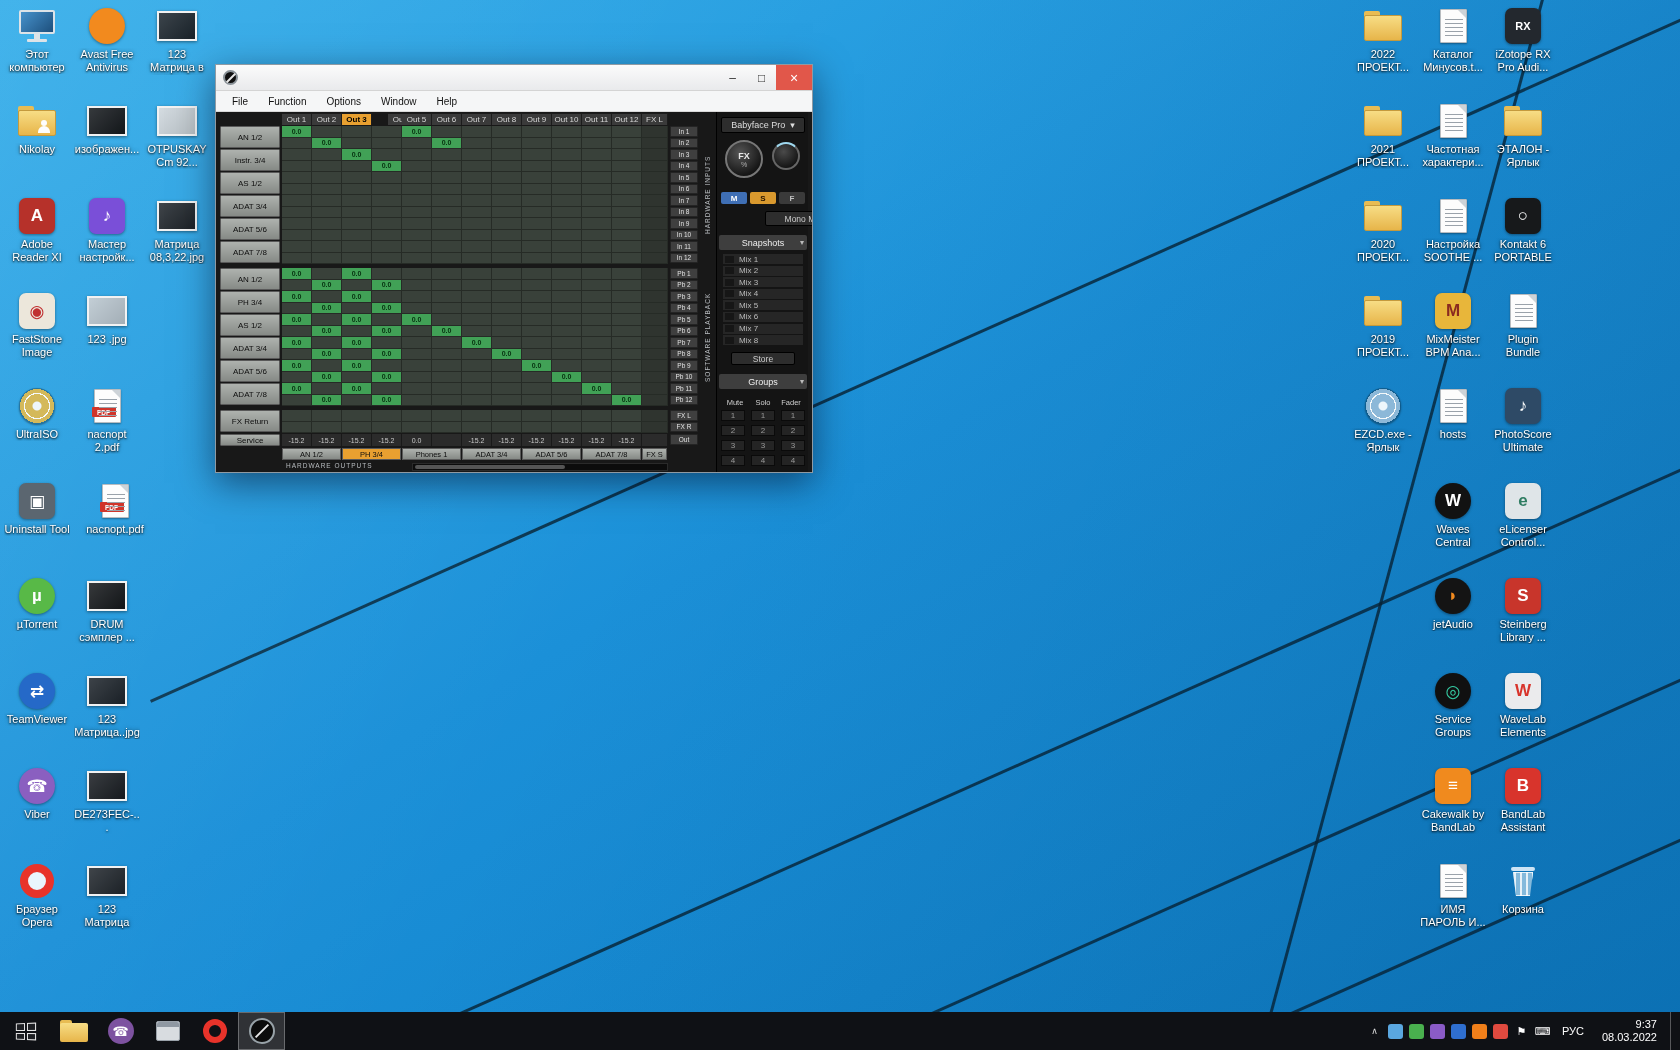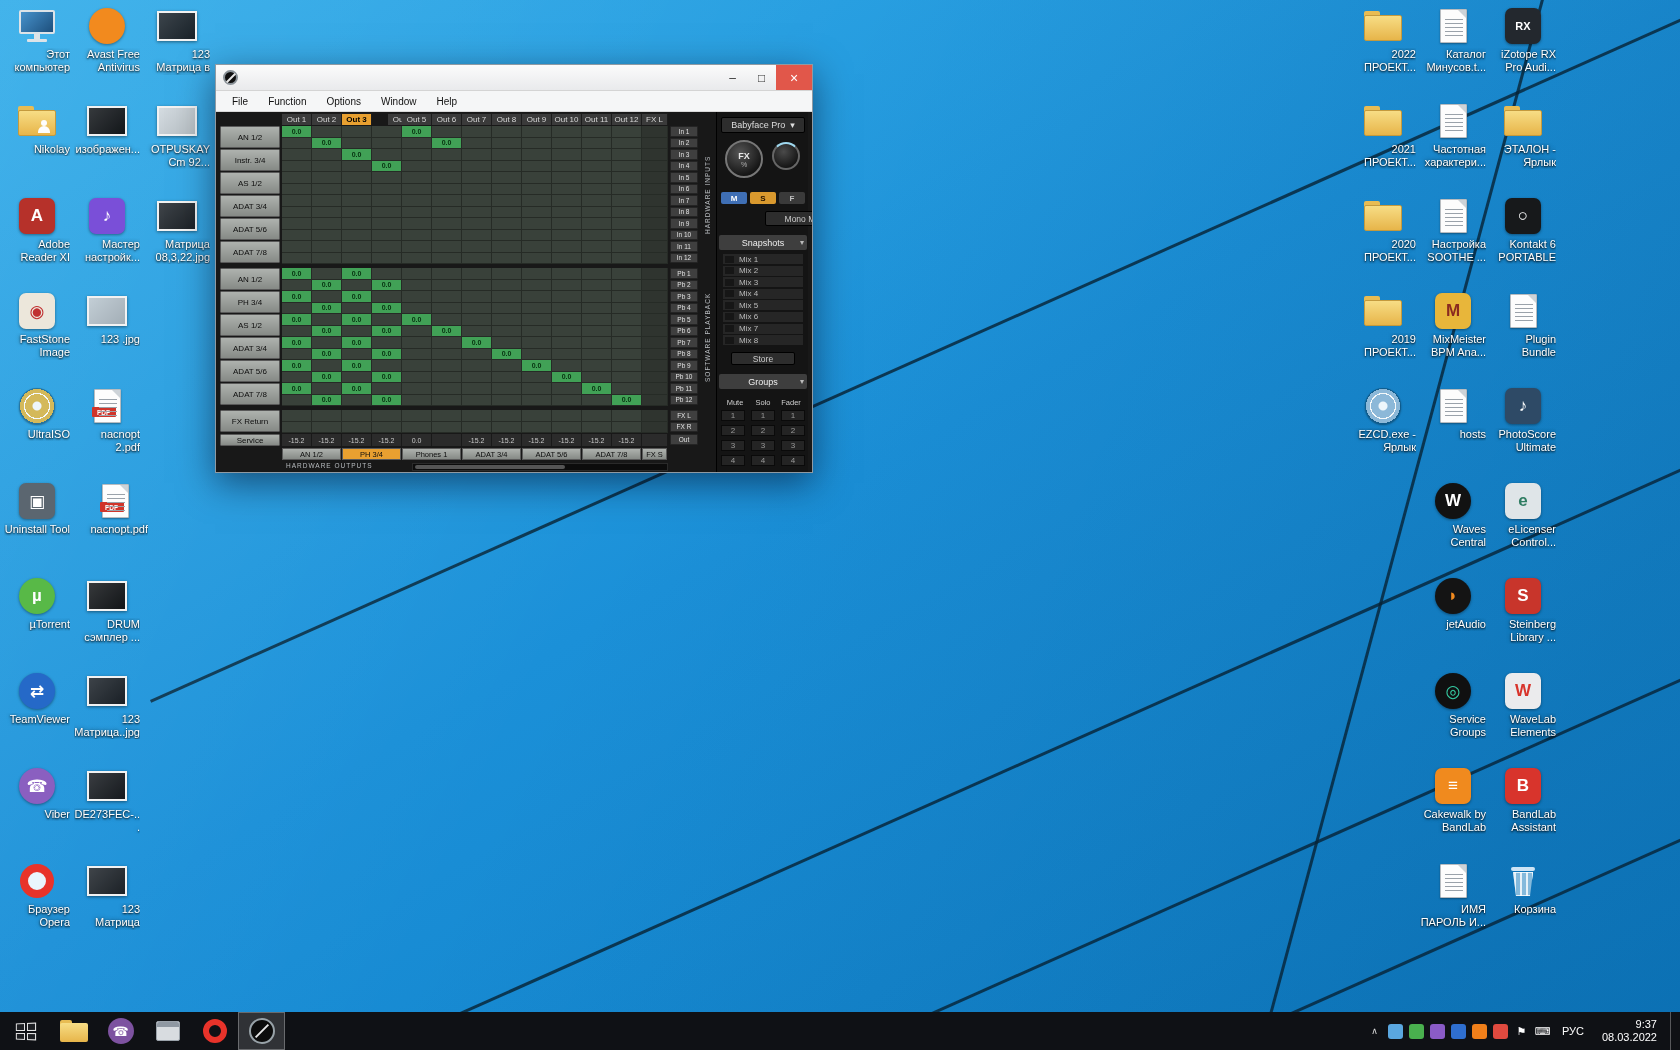--- a/index.html
+++ b/index.html
@@ -8,21 +8,21 @@
   .desktop{position:relative;width:1680px;height:1050px;overflow:hidden;
     background:linear-gradient(150deg,#35aeea 0%,#1b90d8 48%,#0d7cc4 100%);}
   .desktop::after{content:"";position:absolute;inset:0;
     background:linear-gradient(115deg,rgba(255,255,255,.07),transparent 40%,rgba(0,40,80,.14) 88%);pointer-events:none;}
   .wline{position:absolute;height:3px;background:rgba(8,34,50,.8);transform-origin:0 0;}
 
   
   .dicon{position:absolute;width:66px;text-align:center;z-index:2;cursor:default;}
   .dicon .ic{height:40px;display:flex;align-items:center;justify-content:center;position:relative;}
   .dicon .lbl{margin-top:2px;font-size:11px;line-height:13px;color:#fff;
-    text-shadow:0 1px 2px rgba(0,0,0,.95),0 0 4px rgba(0,0,0,.5);max-height:27px;overflow:hidden;word-wrap:break-word;text-align:right;}
+    text-shadow:0 1px 2px rgba(0,0,0,.95),0 0 4px rgba(0,0,0,.5);max-height:27px;overflow:hidden;word-wrap:break-word;}
   .i-folder{position:relative;width:38px;height:30px;}
   .i-folder .ftab{position:absolute;left:0;top:0;width:16px;height:7px;background:#e8bc53;border-radius:2px 2px 0 0;}
   .i-folder .fbody{position:absolute;left:0;top:4px;width:38px;height:26px;border-radius:2px;
     background:linear-gradient(180deg,#f7dd85,#e7b54a);border:1px solid #c49a3d;}
   .i-person{position:absolute;right:6px;bottom:3px;width:12px;height:13px;}
   .i-person::before{content:"";position:absolute;left:3px;top:0;width:6px;height:6px;border-radius:50%;background:#fdfdfd;}
   .i-person::after{content:"";position:absolute;left:0;bottom:0;width:12px;height:7px;border-radius:6px 6px 0 0;background:#fdfdfd;}
   .i-doc{position:relative;width:27px;height:34px;background:#fdfdfd;border:1px solid #b8bcc0;border-radius:1px;
     box-shadow:0 1px 2px rgba(0,0,0,.35);}
   .i-doc::before{content:"";position:absolute;right:0;top:0;border-style:solid;border-width:0 8px 8px 0;

